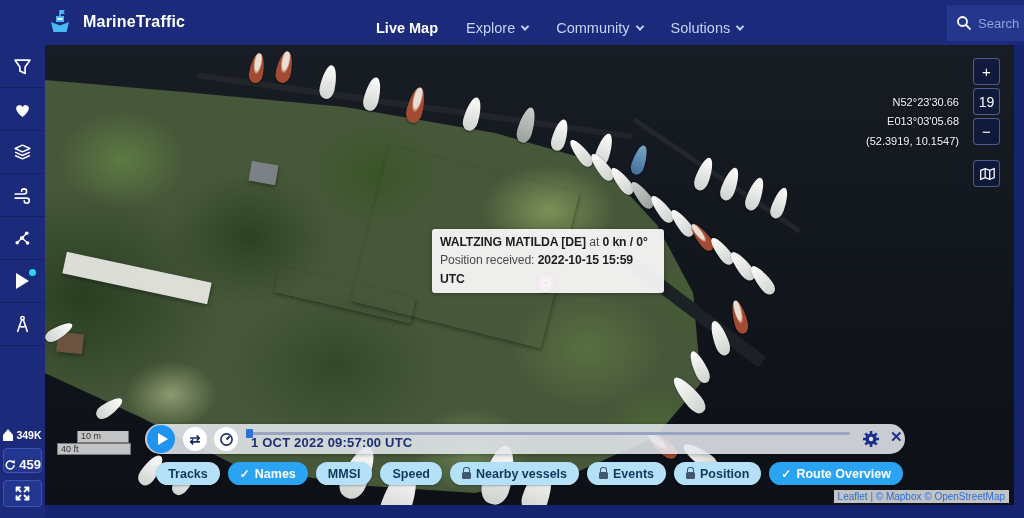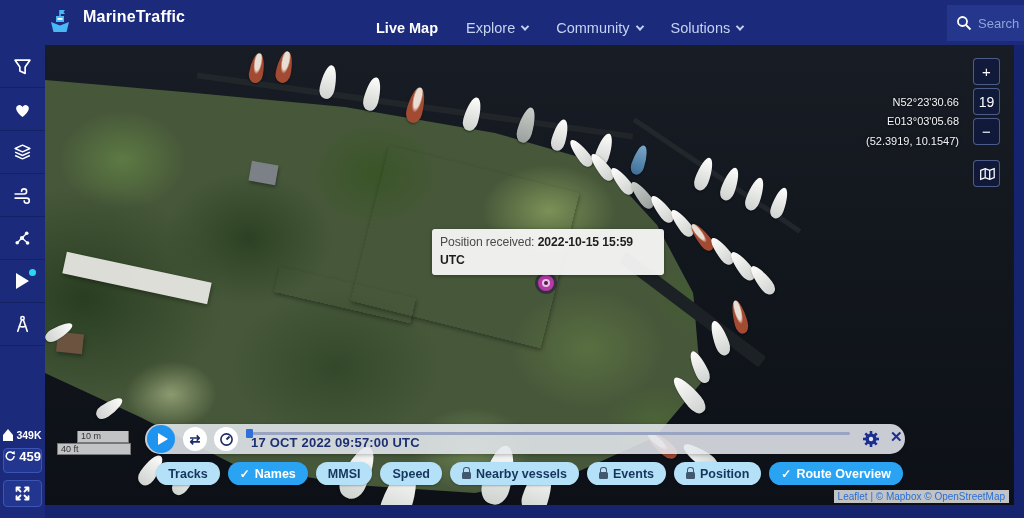--- a/index.html
+++ b/index.html
@@ -3,21 +3,21 @@
 <meta charset="utf-8">
 <style>
   * { margin:0; padding:0; box-sizing:border-box; }
   html,body { width:1024px; height:518px; overflow:hidden; background:#16246f;
               font-family:"Liberation Sans", sans-serif; }
   .stage { position:relative; width:1024px; height:518px; background:#16246f; }
 
   
   .header { position:absolute; top:0; left:0; width:1024px; height:45px;
             background:#1b2a7b; z-index:30; }
-  .brand { position:absolute; left:46px; top:8px; display:flex; align-items:flex-start; gap:9px; cursor:pointer; }
+  .brand { position:absolute; left:46px; top:8px; display:flex; align-items:center; gap:9px; cursor:pointer; }
   .brand-title { color:#fff; font-size:16px; font-weight:bold; letter-spacing:.2px; }
   .nav { position:absolute; left:376px; top:0; height:56px; display:flex; gap:28px; }
   .nav-item { display:flex; align-items:center; gap:7px; color:#c7d3f2; font-size:14.5px; cursor:pointer; }
   .nav-item.active span { color:#fff; font-weight:bold; }
   .chev { width:6px; height:6px; border-right:2px solid #c7d3f2; border-bottom:2px solid #c7d3f2;
           transform:rotate(45deg) translate(-1px,-1px); }
   .search { position:absolute; right:0; top:5px; width:77px; height:36px; background:#25378d;
             display:flex; align-items:center; gap:6px; padding-left:9px; }
   .search input { background:transparent; border:none; outline:none; width:46px;
                   color:#e8eeff; font-size:13px; font-family:"Liberation Sans",sans-serif; }
@@ -26,21 +26,21 @@
   
   .sidebar { position:absolute; left:0; top:45px; width:45px; height:473px; background:#1b2a7b; z-index:30; }
   .tool { width:45px; height:43px; display:flex; align-items:center; justify-content:center;
           border-bottom:1px solid #142163; cursor:pointer; position:relative; }
   .tool .dot { position:absolute; top:9px; right:9px; width:7px; height:7px; border-radius:50%; background:#2dd6f0; }
   .play-tri { width:0; height:0; border-left:13px solid #fff; border-top:8px solid transparent; border-bottom:8px solid transparent; }
   .side-bottom { position:absolute; left:0; bottom:0; width:45px; }
   .cnt-vessels { display:flex; align-items:center; justify-content:center; gap:3px; color:#fff;
                  font-size:10.5px; font-weight:bold; margin-bottom:7px; cursor:pointer; }
   .cnt-box { margin:0 3px 7px 3px; height:25px; border:1px solid #3c55b5; border-radius:4px; background:#223690;
-             display:flex; align-items:flex-start; justify-content:center; gap:3px; color:#fff;
+             display:flex; align-items:flex-end; justify-content:center; gap:3px; color:#fff;
              font-size:13px; font-weight:bold; cursor:pointer; }
   .expand-box { margin:0 3px 11px 3px; height:27px; border:1px solid #3c55b5; border-radius:4px; background:#223690;
                 display:flex; align-items:center; justify-content:center; cursor:pointer; }
 
   
   .map { position:absolute; left:45px; top:45px; width:969px; height:460px; overflow:hidden;
          background:linear-gradient(180deg,#181d25 0%,#12161d 45%,#0d1117 100%); cursor:grab; }
   .land { position:absolute; inset:0;
           clip-path:polygon(0px 35px,150px 48px,300px 62px,450px 88px,555px 118px,612px 180px,
                             648px 248px,656px 338px,610px 392px,530px 428px,430px 448px,
@@ -192,20 +192,21 @@
         <div class="boat w" style="left: 340px; top: 420px; width: 30px; height: 60px; transform: rotate(20deg);"></div>
         <div class="boat w" style="left: 440px; top: 400px; width: 28px; height: 60px; transform: rotate(15deg);"></div>
         <div class="boat w" style="left: 480px; top: 420px; width: 26px; height: 50px; transform: rotate(18deg);"></div>
       </div>
 
     <div class="marker">
       <div class="marker-core"></div>
     </div>
 
     <div class="tooltip">
+      <div><b>WALTZING MATILDA [DE]</b><span> at </span><b>0 kn / 0°</b></div>
       <div><span>Position received: </span><b>2022-10-15 15:59 UTC</b></div>
     </div>
 
     <div class="coords">
       <div>N52°23'30.66</div>
       <div>E013°03'05.68</div>
       <div>(52.3919, 10.1547)</div>
     </div>
 
     <div class="zoomctl">
@@ -231,21 +232,21 @@
       <div class="tl-play"></div>
       <div class="tl-circle tl-swap">⇄</div>
       <div class="tl-circle tl-speed">
         <svg width="15" height="15" viewBox="0 0 15 15" fill="none" stroke="#1c2b66" stroke-width="1.6">
           <circle cx="7.5" cy="7.5" r="5.6"></circle>
             <path d="M7.5,7.5 L10.6,4.6" stroke-width="2"></path>
         </svg>
       </div>
       <div class="tl-track"></div>
       <div class="tl-handle"></div>
-      <div class="tl-date">17 OCT 2022 09:57:00 UTC</div>
+      <div class="tl-date">1 OCT 2022 09:57:00 UTC</div>
       <div class="tl-gear">
         <svg width="20" height="20" viewBox="0 0 20 20">
           <g stroke="#1c2f8f" stroke-width="2.6">
             <line x1="10" y1="2" x2="10" y2="18"></line>
               <line x1="2" y1="10" x2="18" y2="10"></line>
             <line x1="4.3" y1="4.3" x2="15.7" y2="15.7"></line>
               <line x1="15.7" y1="4.3" x2="4.3" y2="15.7"></line>
           </g>
           <circle cx="10" cy="10" r="5.6" fill="#1c2f8f"></circle>
             <circle cx="10" cy="10" r="2.2" fill="#e4e7ed"></circle>

